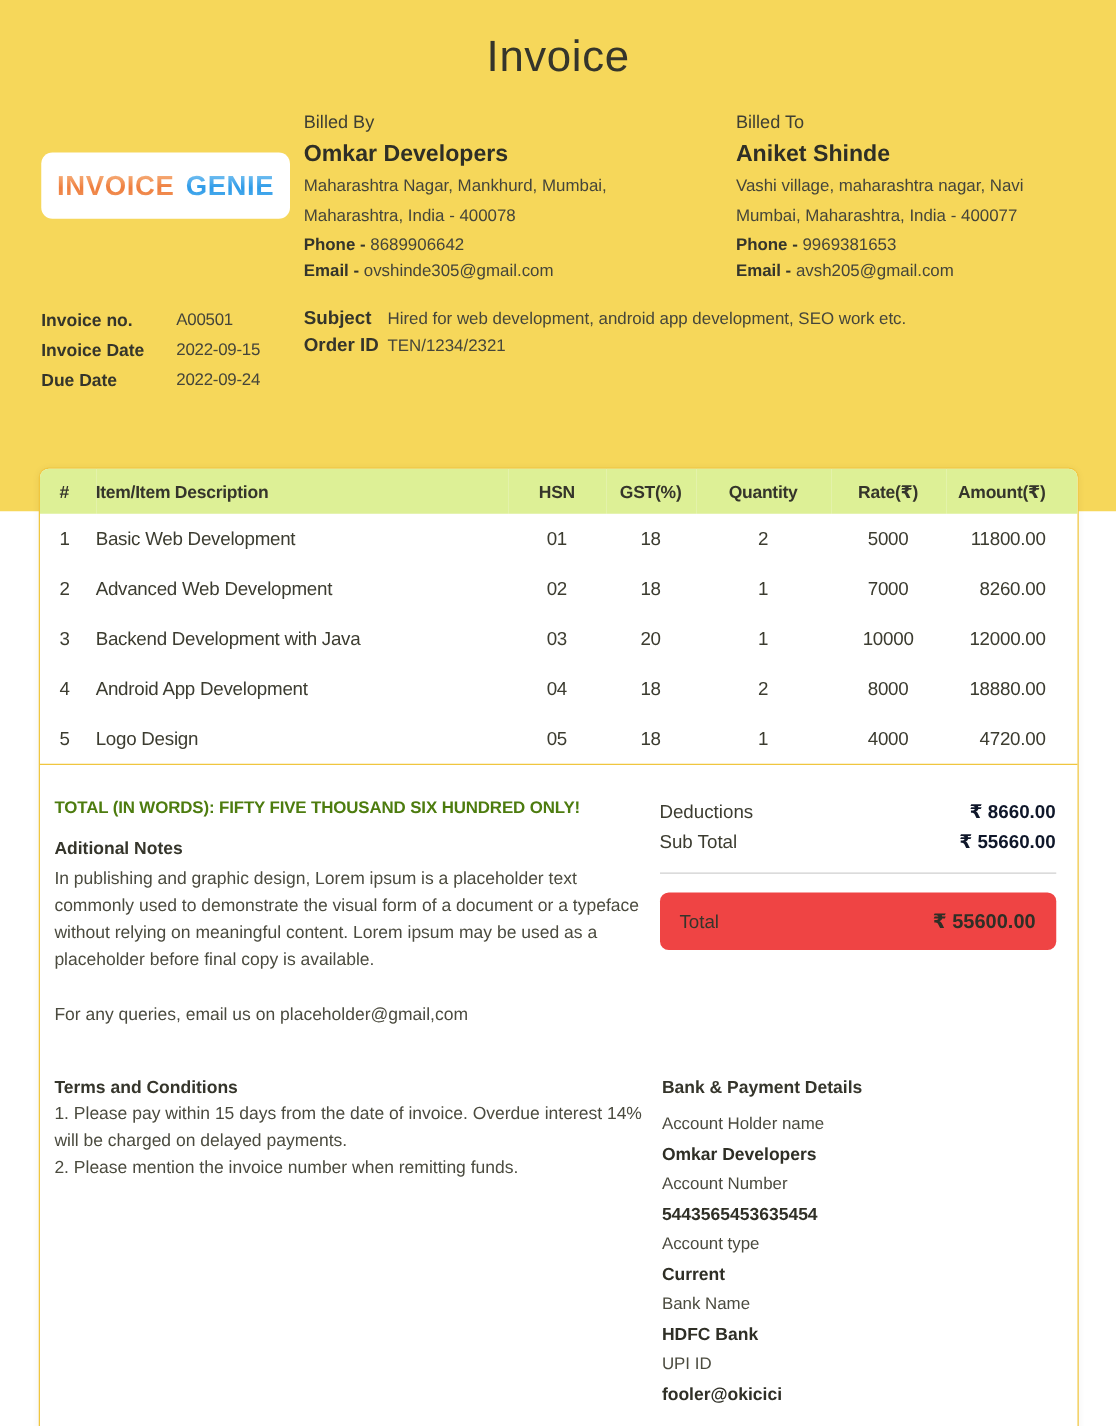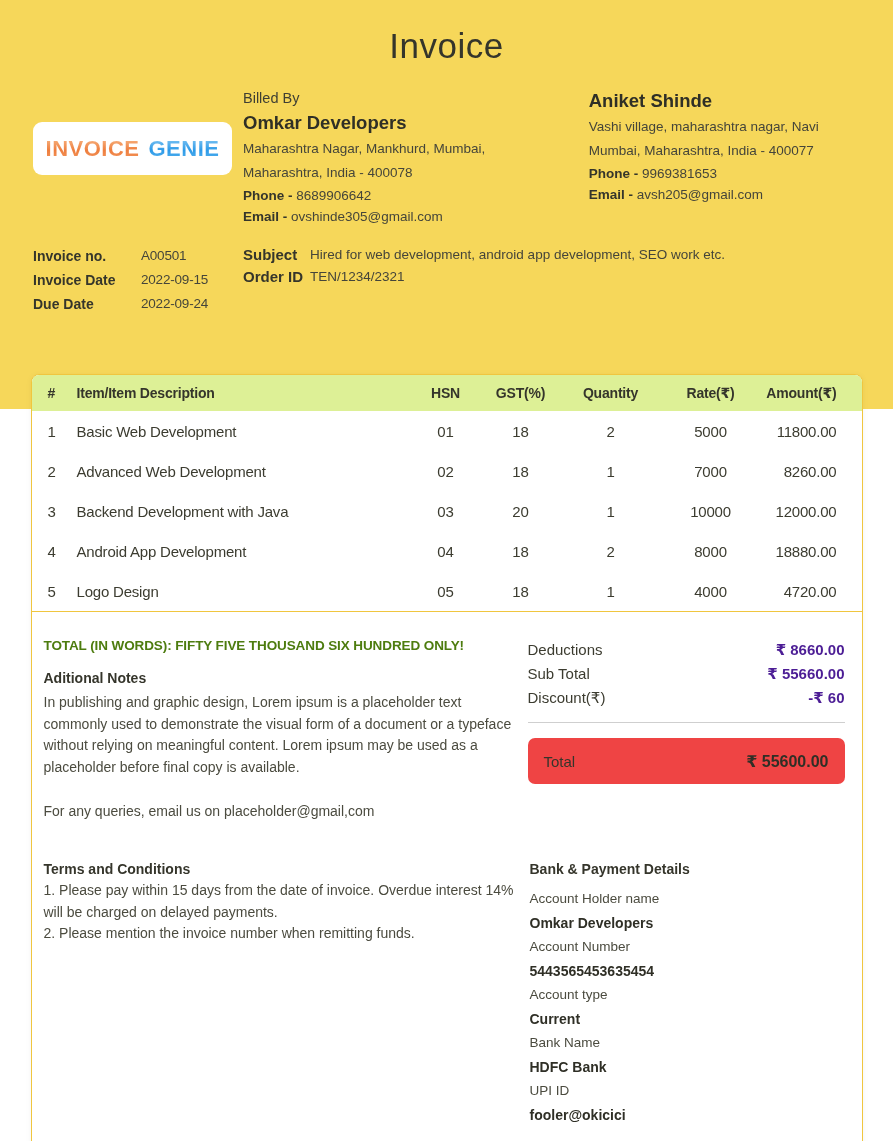--- a/index.html
+++ b/index.html
@@ -121,21 +121,21 @@
     font-size: 13.5px; font-weight: bold; color: #4d7c0f; letter-spacing: -0.1px;
   }
   .notes-heading { font-size: 14px; font-weight: bold; margin-top: 17px; }
   .notes-body {
     font-size: 14px; line-height: 21.5px; color: #4B4B3F; margin-top: 6px; width: 470px;
   }
   .queries-line { font-size: 14px; color: #4B4B3F; margin-top: 25px; }
   .deductions-col { width: 317px; flex: 0 0 auto; }
   .sum-row { display: flex; justify-content: space-between; line-height: 24px; }
   .sum-label { font-size: 15px; color: #3C3C30; }
-  .sum-value { font-size: 15px; font-weight: bold; color: #4c1d95; }
+  .sum-value { font-size: 15px; font-weight: bold; color: #0f172a; }
   .hr-gray { border-top: 1px solid #CFCFCF; margin: 12px 0 15px 0; height: 0; }
   .total-pill {
     background: #ef4444;
     border-radius: 7px;
     height: 46px;
     display: flex; align-items: center; justify-content: space-between;
     padding: 0 16px;
   }
   .total-pill-label { font-size: 15px; color: #35352B; }
   .total-pill-value { font-size: 16px; font-weight: bold; color: #2F2F26; text-align: right; }
@@ -174,20 +174,21 @@
         <span class="b">Phone -</span>
         <span>8689906642</span>
       </div>
       <div class="party-line">
         <span class="b">Email -</span>
         <span>ovshinde305@gmail.com</span>
       </div>
     </div>
 
     <div class="party party-to">
+      <div class="party-label">Billed To</div>
       <div class="party-name">Aniket Shinde</div>
       <div class="party-addr">Vashi village, maharashtra nagar, Navi</div>
       <div class="party-addr">Mumbai, Maharashtra, India - 400077</div>
       <div class="party-line">
         <span class="b">Phone -</span>
         <span>9969381653</span>
       </div>
       <div class="party-line">
         <span class="b">Email -</span>
         <span>avsh205@gmail.com</span>
@@ -297,24 +298,20 @@
 
     <div class="deductions-col">
       <div class="sum-row">
         <span class="sum-label">Deductions</span>
         <span class="sum-value">₹ 8660.00</span>
       </div>
       <div class="sum-row">
         <span class="sum-label">Sub Total</span>
         <span class="sum-value">₹ 55660.00</span>
       </div>
-      <div class="sum-row">
-        <span class="sum-label">Discount(₹)</span>
-        <span class="sum-value">-₹ 60</span>
-      </div>
       <div class="hr-gray"></div>
       <div class="total-pill">
         <span class="total-pill-label">Total</span>
         <span class="total-pill-value">₹ 55600.00</span>
       </div>
     </div>
   </div>
 
   <div class="bottom-section">
     <div class="terms-col">

